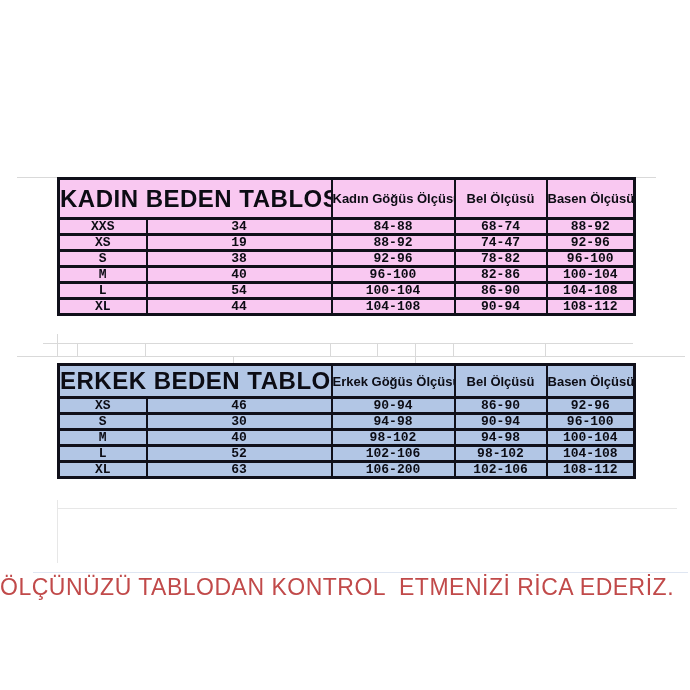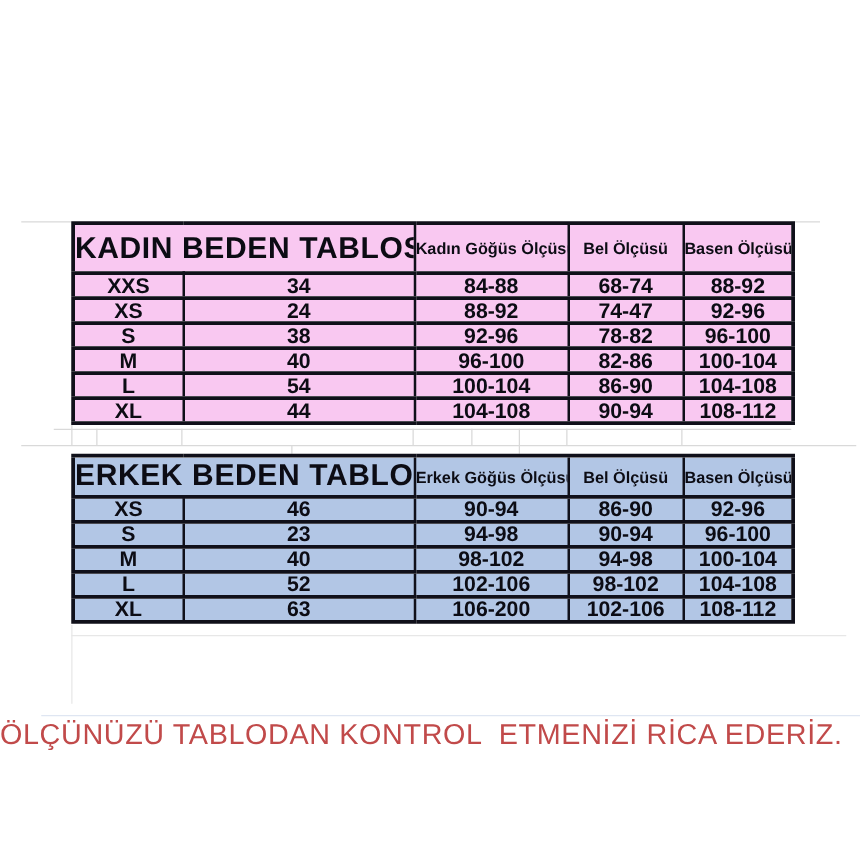--- a/index.html
+++ b/index.html
@@ -60,22 +60,23 @@
   .table-title {
     font-size: 24px;
     letter-spacing: 0.5px;
     white-space: nowrap;
   }
   .col-header {
     font-size: 13px;
     white-space: nowrap;
   }
   td.cell {
-    font-size: 17px;
+    font-size: 13px;
     line-height: 1;
+    font-family: Liberation Mono, monospace;
   }
 
   .footer-note {
     position: absolute;
     left: 0;
     top: 574px;
     width: 558px;
     text-align: center;
     font-size: 23px;
     font-weight: 400;
@@ -124,21 +125,21 @@
     </tr>
     <tr class="data">
       <td class="cell">XXS</td>
       <td class="cell">34</td>
       <td class="cell">84-88</td>
       <td class="cell">68-74</td>
       <td class="cell">88-92</td>
     </tr>
     <tr class="data">
       <td class="cell">XS</td>
-      <td class="cell">24</td>
+      <td class="cell">19</td>
       <td class="cell">88-92</td>
       <td class="cell">74-47</td>
       <td class="cell">92-96</td>
     </tr>
     <tr class="data">
       <td class="cell">S</td>
       <td class="cell">38</td>
       <td class="cell">92-96</td>
       <td class="cell">78-82</td>
       <td class="cell">96-100</td>
@@ -184,21 +185,21 @@
     </tr>
     <tr class="data">
       <td class="cell">XS</td>
       <td class="cell">46</td>
       <td class="cell">90-94</td>
       <td class="cell">86-90</td>
       <td class="cell">92-96</td>
     </tr>
     <tr class="data">
       <td class="cell">S</td>
-      <td class="cell">23</td>
+      <td class="cell">30</td>
       <td class="cell">94-98</td>
       <td class="cell">90-94</td>
       <td class="cell">96-100</td>
     </tr>
     <tr class="data">
       <td class="cell">M</td>
       <td class="cell">40</td>
       <td class="cell">98-102</td>
       <td class="cell">94-98</td>
       <td class="cell">100-104</td>

